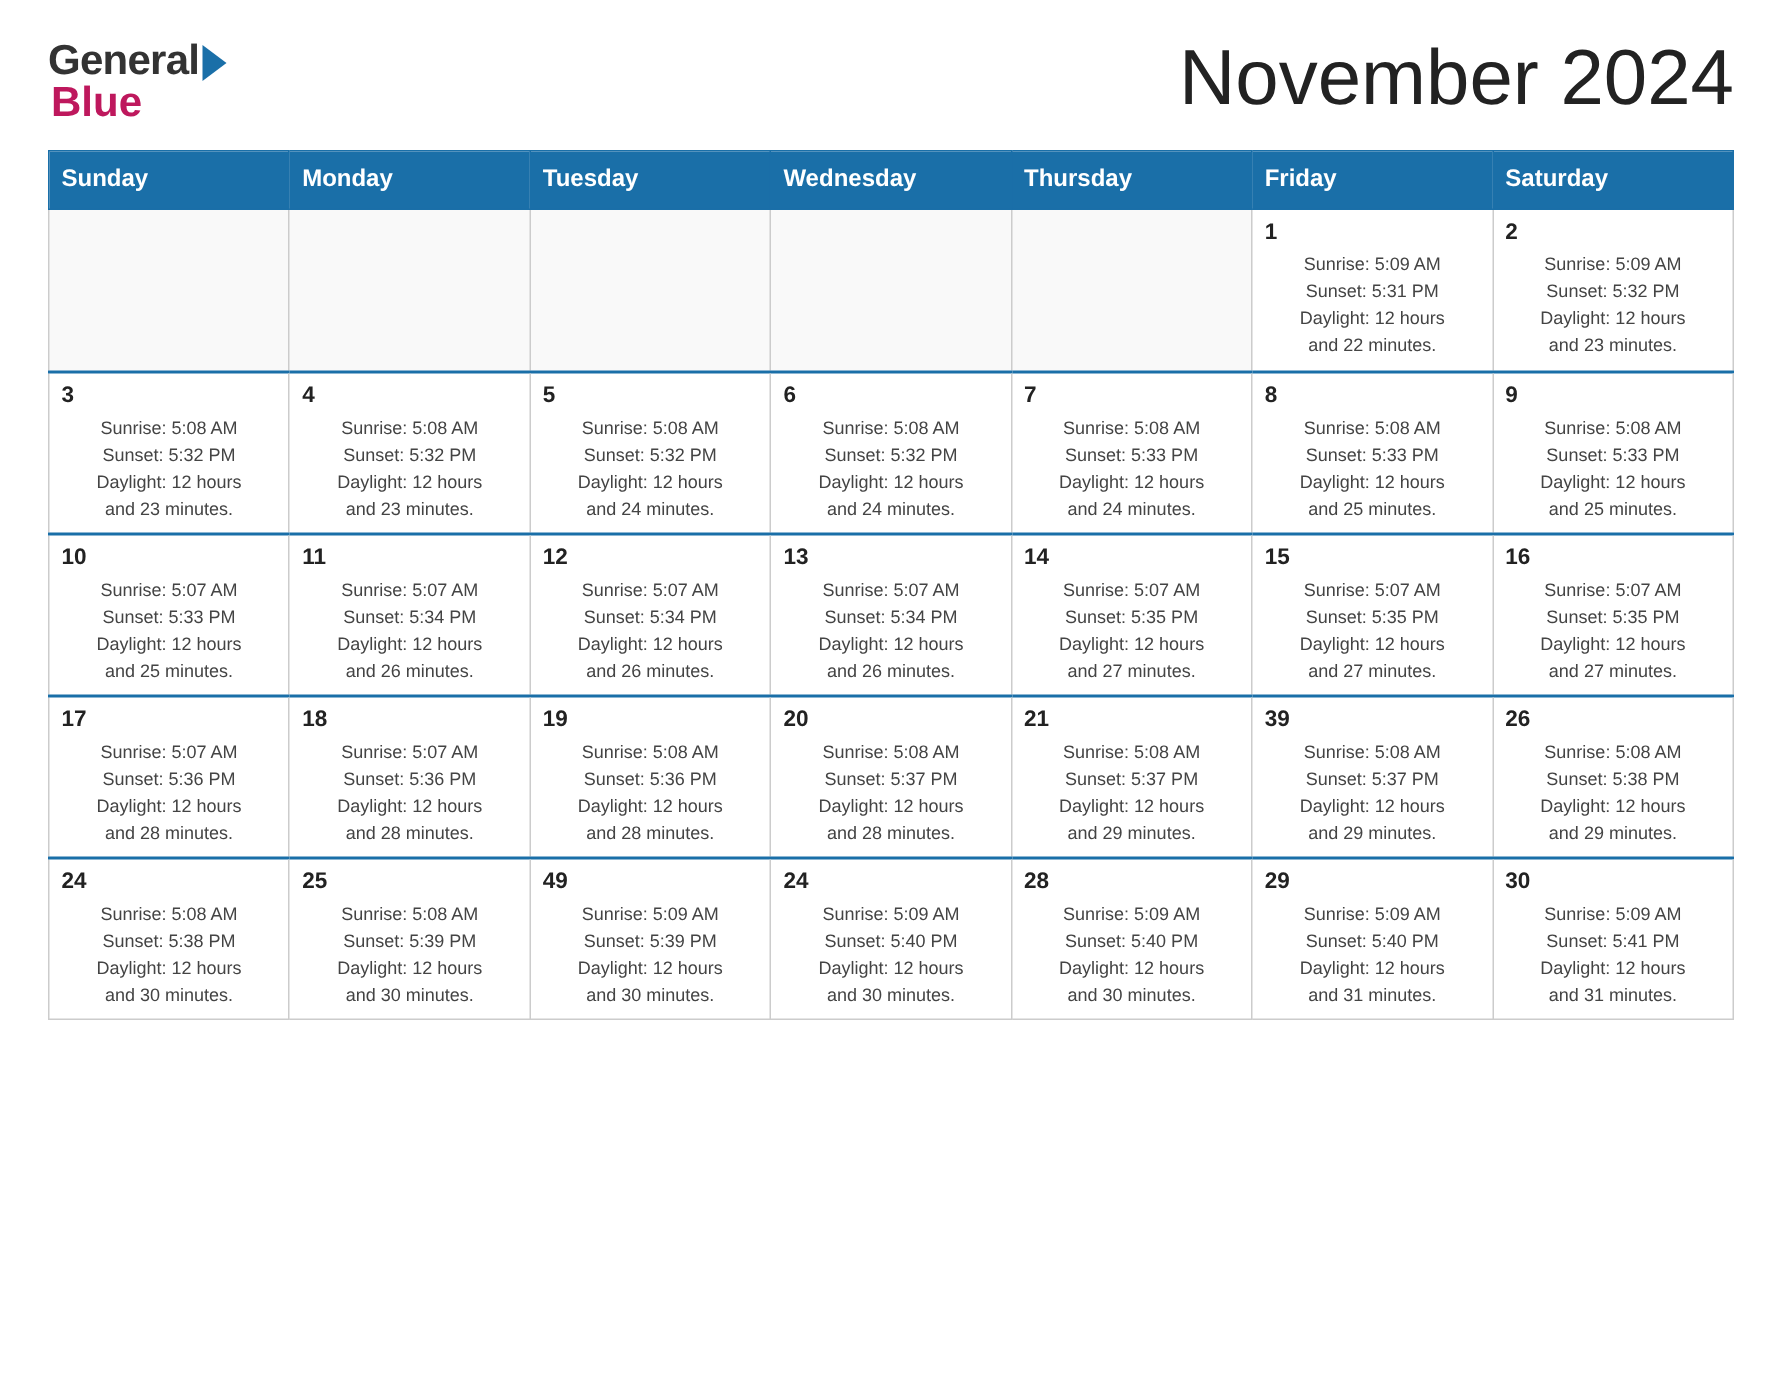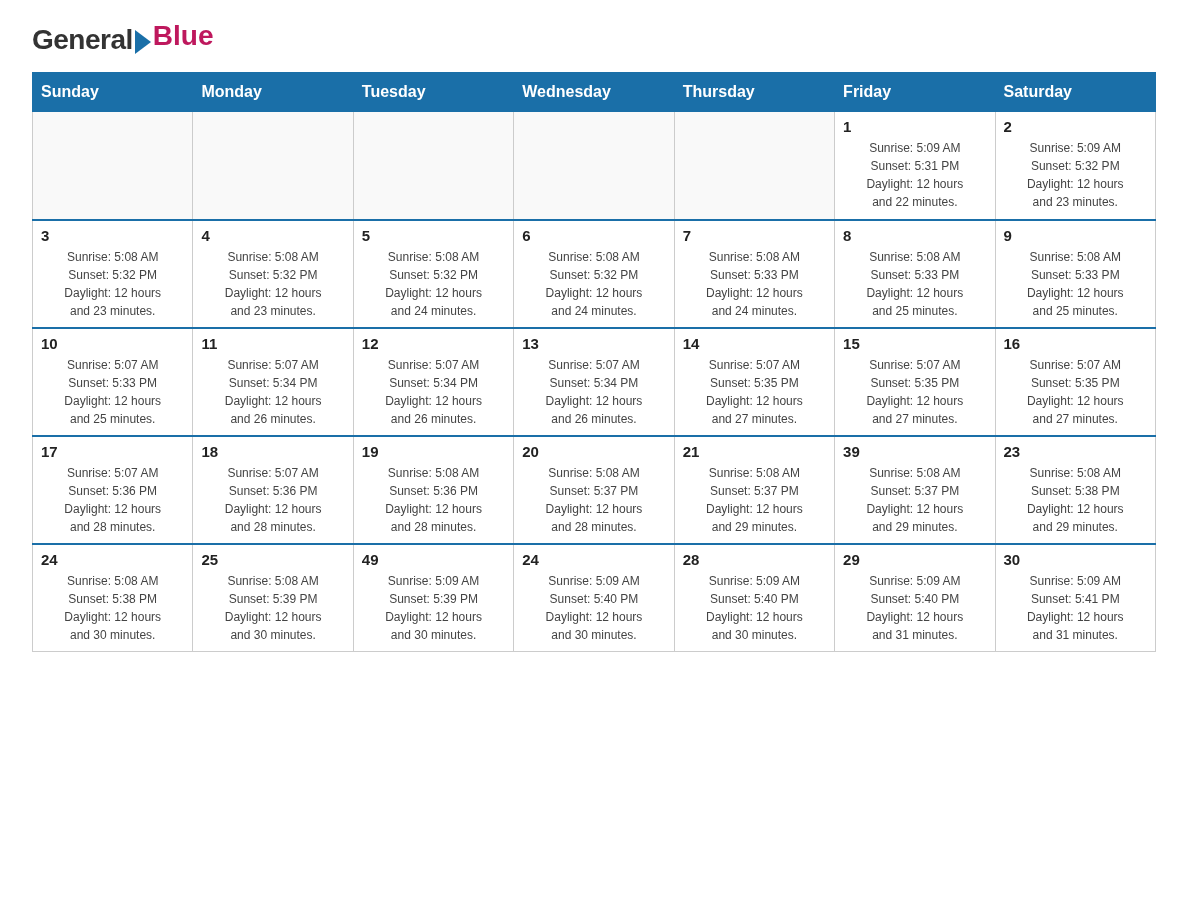--- a/index.html
+++ b/index.html
@@ -11,21 +11,21 @@
       min-height: 918px;
     }
     .header {
       display: flex;
       justify-content: space-between;
       align-items: flex-start;
       margin-bottom: 16px;
     }
     .logo {
       display: flex;
-      flex-direction: row;
+      flex-direction: column;
       align-items: flex-start;
     }
     .logo-top {
       display: flex;
       align-items: center;
     }
     .logo-general {
       font-size: 28px;
       font-weight: bold;
       color: #333;
@@ -107,20 +107,21 @@
 
 <div class="header">
   <div class="logo">
     <div class="logo-top">
       <span class="logo-general">General</span>
       <div class="logo-arrow"></div>
     </div>
     <span class="logo-blue">Blue</span>
   </div>
   <div class="title-block">
+    <div class="month-title">November 2024</div>
   </div>
 </div>
 
 <table class="calendar-table">
   <thead>
     <tr>
     <th>Sunday</th>
         <th>Monday</th>
         <th>Tuesday</th>
         <th>Wednesday</th>
@@ -224,21 +225,21 @@
         </td>
         <td>
           <span class="day-number">21</span>
           <div class="day-info">Sunrise: 5:08 AM<br>Sunset: 5:37 PM<br>Daylight: 12 hours<br>and 29 minutes.</div>
         </td>
         <td>
           <span class="day-number">39</span>
           <div class="day-info">Sunrise: 5:08 AM<br>Sunset: 5:37 PM<br>Daylight: 12 hours<br>and 29 minutes.</div>
         </td>
         <td>
-          <span class="day-number">23</span>
+          <span class="day-number">26</span>
           <div class="day-info">Sunrise: 5:08 AM<br>Sunset: 5:38 PM<br>Daylight: 12 hours<br>and 29 minutes.</div>
         </td>
       </tr>
       <tr class="row-separator">
         <td>
           <span class="day-number">24</span>
           <div class="day-info">Sunrise: 5:08 AM<br>Sunset: 5:38 PM<br>Daylight: 12 hours<br>and 30 minutes.</div>
         </td>
         <td>
           <span class="day-number">25</span>

